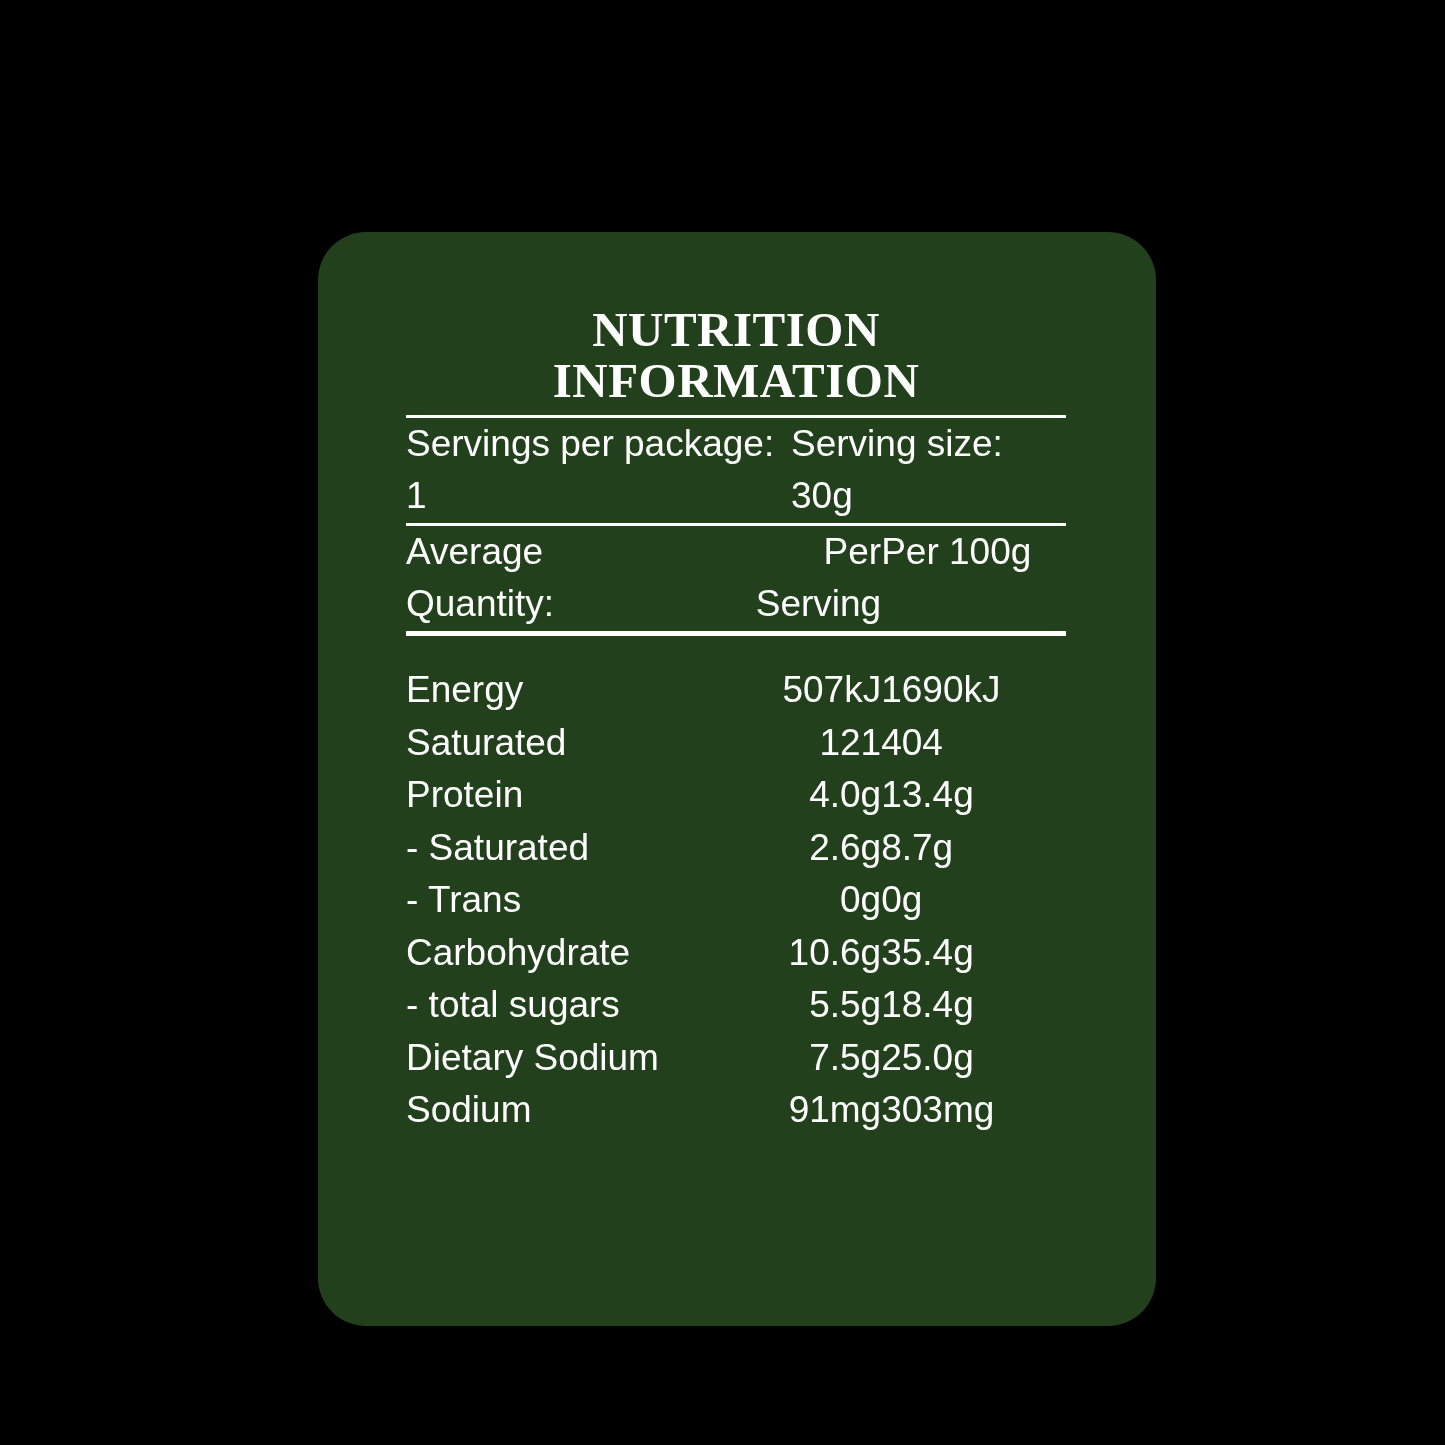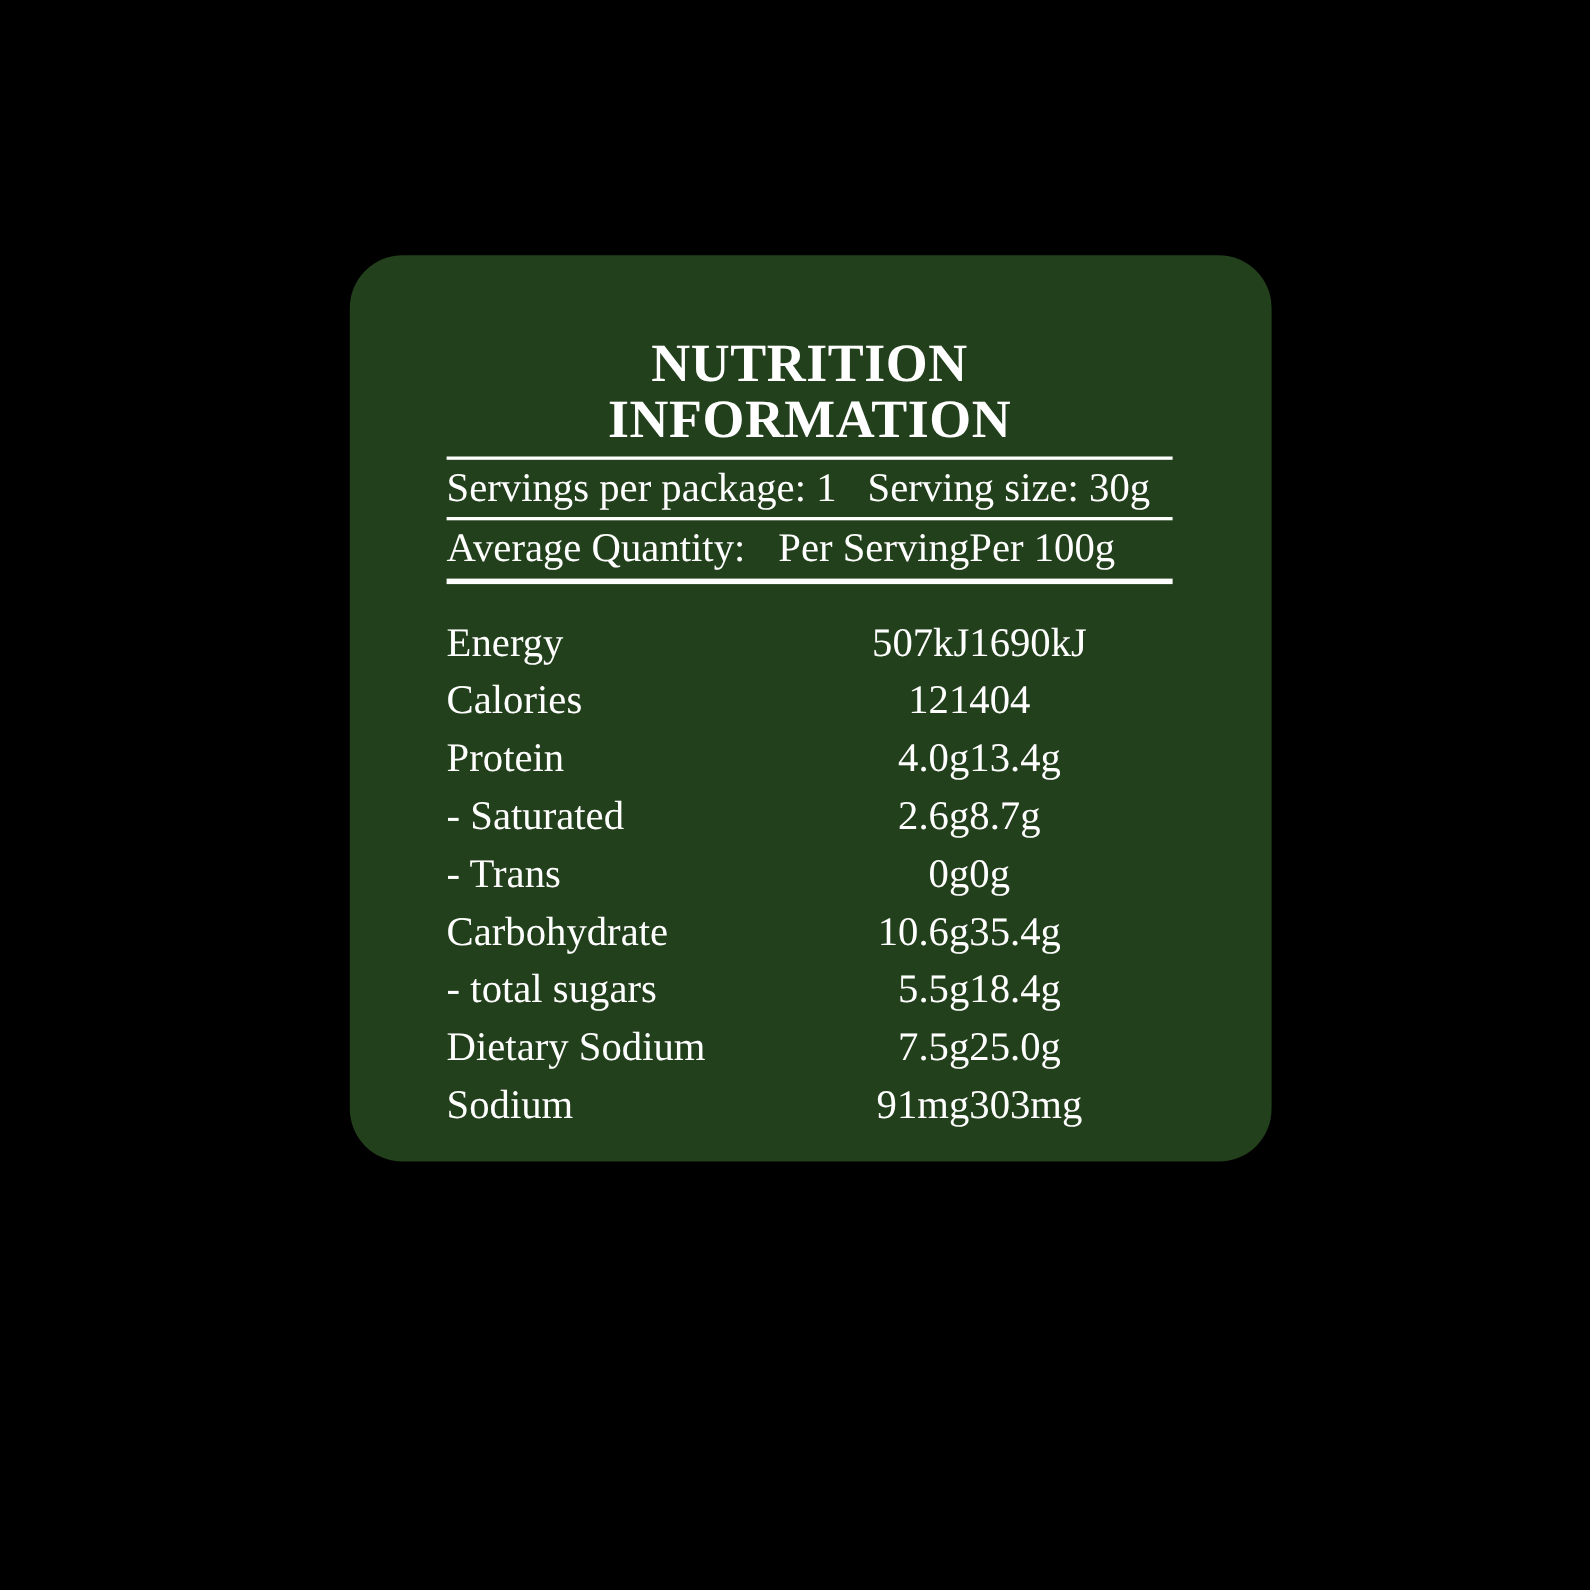--- a/index.html
+++ b/index.html
@@ -17,21 +17,21 @@
     position: relative;
     width: 1445px;
     height: 1445px;
     background: #000000;
   }
   .panel {
     position: absolute;
     left: 318px;
     top: 232px;
     width: 838px;
-    height: 824px;
+    height: 1094px;
     background: #23401c;
     border-radius: 48px;
     box-sizing: border-box;
   }
   .inner {
     position: absolute;
     left: 88px;
     top: 72px;
     width: 660px;
   }
@@ -53,21 +53,21 @@
   .rule-thick {
     height: 5px;
     background: #ffffff;
     width: 100%;
   }
   table.nut {
     width: 100%;
     border-collapse: collapse;
     color: #ffffff;
     font-size: 37px;
-    font-family: Liberation Serif, serif;
+    font-family: Liberation Sans, sans-serif;
   }
   table.nut td {
     padding: 0;
     vertical-align: top;
     line-height: 1.42;
     font-weight: 400;
   }
   .col-label { width: 44%; text-align: left; }
   .col-serv  { width: 28%; text-align: right; }
   .col-100   { width: 28%; text-align: left; }
@@ -113,21 +113,21 @@
       <div class="rule-thick"></div>
 
       <table class="nut">
         <tbody>
             <tr class="data-row">
           <td class="col-label">Energy</td>
           <td class="col-serv">507kJ</td>
           <td class="col-100">1690kJ</td>
         </tr>
         <tr class="data-row">
-          <td class="col-label">Calories</td>
+          <td class="col-label">Saturated</td>
           <td class="col-serv">121</td>
           <td class="col-100">404</td>
         </tr>
         <tr class="data-row">
           <td class="col-label">Protein</td>
           <td class="col-serv">4.0g</td>
           <td class="col-100">13.4g</td>
         </tr>
         <tr class="data-row">
           <td class="col-label">- Saturated</td>

